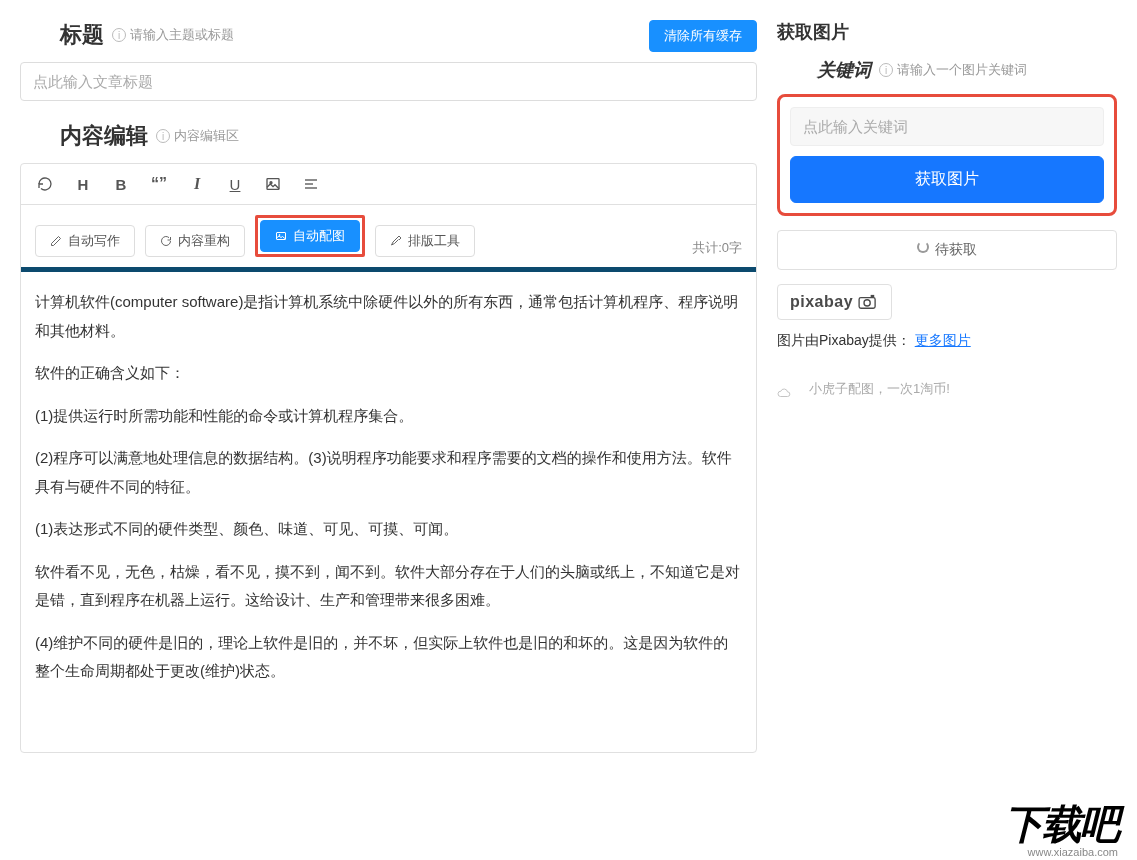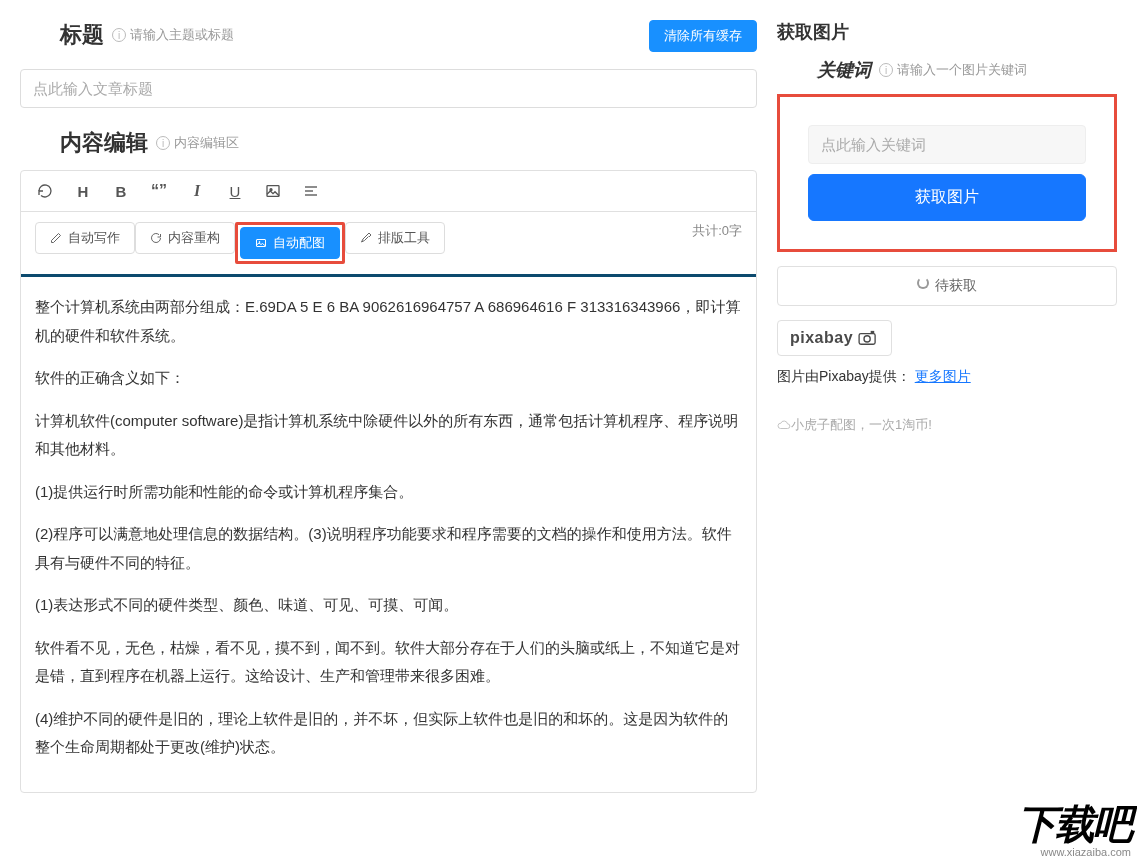--- a/index.html
+++ b/index.html
@@ -15,53 +15,53 @@
 
 .header-row { display: flex; align-items: flex-start; justify-content: space-between; }
 
 .btn { display: inline-flex; align-items: center; justify-content: center; gap: 6px; border: 1px solid #ddd; background: #fff; padding: 6px 14px; border-radius: 4px; cursor: pointer; font-size: 13px; color: #555; }
 .btn-primary { background: #1890ff; border-color: #1890ff; color: #fff; }
 .btn-primary-lg { background: #1677ff; border-color: #1677ff; color: #fff; width: 100%; padding: 12px; font-size: 16px; border-radius: 6px; }
 
 .input { width: 100%; padding: 10px 12px; border: 1px solid #ddd; border-radius: 4px; font-size: 15px; color: #333; outline: none; }
 .input::placeholder { color: #aaa; }
 
-.title-input { margin-bottom: 20px; margin-top: 7px; }
+.title-input { margin-bottom: 20px; }
 
 .editor-box { border: 1px solid #e0e0e0; border-radius: 4px; }
 .toolbar-fmt { display: flex; align-items: center; gap: 18px; padding: 10px 14px; border-bottom: 1px solid #e0e0e0; color: #555; }
 .toolbar-fmt .tbi { cursor: pointer; display: inline-flex; align-items: center; justify-content: center; width: 20px; height: 20px; }
-.toolbar-row2 { display: flex; align-items: flex-start; padding: 10px 14px; border-bottom: 3px solid #0c4a6e; }
+.toolbar-row2 { display: flex; align-items: flex-end; padding: 10px 14px; border-bottom: 5px solid #0c4a6e; gap: 10px; }
 .toolbar-row2 .spacer { flex: 1; }
 .count { color: #888; font-size: 13px; }
 
 .editor-content { padding: 16px 14px; line-height: 1.9; font-size: 15px; color: #333; min-height: 480px; }
 .editor-content p { margin-bottom: 14px; }
 
 .highlight-red { border: 3px solid #e74c3c; border-radius: 2px; padding: 2px; }
 
 .sidebar h3 { font-size: 18px; font-weight: bold; margin-bottom: 14px; }
 .sidebar .section-title h2 { font-size: 18px; font-style: italic; }
 
-.kw-box { border: 3px solid #e74c3c; padding: 28px; border-radius: 0; margin-bottom: 14px; }
+.kw-box { border: 3px solid #e74c3c; padding: 10px; border-radius: 8px; margin-bottom: 14px; }
 .kw-box .input { margin-bottom: 10px; background: #f7f7f7; border-color: #eee; }
 
 .pending-box { border: 1px solid #e0e0e0; border-radius: 4px; padding: 10px; text-align: center; color: #666; margin-bottom: 14px; display: flex; align-items: flex-start; justify-content: center; gap: 6px; }
 .spinner { width: 12px; height: 12px; border: 2px solid #999; border-top-color: transparent; border-radius: 50%; display: inline-block; }
 
 .pixabay-badge { border: 1px solid #e0e0e0; border-radius: 4px; padding: 8px 12px; display: inline-flex; align-items: center; margin-bottom: 12px; font-weight: bold; font-size: 16px; color: #4a4a4a; letter-spacing: 0.5px; }
 .pixabay-badge svg { margin-left: 4px; }
 
 .source-line { font-size: 14px; color: #333; margin-bottom: 30px; }
 .source-line a { color: #1677ff; text-decoration: underline; }
 
-.footer-note { color: #aaa; font-size: 13px; display: flex; align-items: center; gap: 0; }
+.footer-note { color: #aaa; font-size: 13px; display: flex; align-items: flex-end; gap: 18px; }
 .cloud-icon { width: 14px; height: 10px; display: inline-block; }
 
-.watermark { position: fixed; right: 0; bottom: 0; text-align: right; pointer-events: none; }
+.watermark { position: fixed; right: 13px; bottom: 0; text-align: right; pointer-events: none; }
 .watermark .big { font-size: 40px; font-weight: 900; font-style: italic; color: #000; letter-spacing: -2px; background: #fff; padding: 0 6px; display: inline-block; line-height: 1; }
 .watermark .small { font-size: 11px; color: #888; background: rgba(255,255,255,0.9); padding: 2px 6px; display: block; }
 
 svg { display: block; }
 </style>
 </head>
 <body>
 
 <div class="container">
   <div class="main">
@@ -148,23 +148,22 @@
               <path d="M14 6l-8 8-3 6 6-3 8-8"></path>
               <path d="M14 6l4-4 4 4-4 4"></path>
             </svg>
           <span>排版工具</span>
         </button>
         <span class="spacer"></span>
         <span class="count">共计:0字</span>
       </div>
 
       <div class="editor-content">
-        <p>整个计算机系统由两部分组成：E.69DA 5 E 6 BA 9062616964757 A 686964616 F 313316343966，即计算机的硬件和软件系统。</p>
+        <p>计算机软件(computer software)是指计算机系统中除硬件以外的所有东西，通常包括计算机程序、程序说明和其他材料。</p>
         <p>软件的正确含义如下：</p>
-        <p>计算机软件(computer software)是指计算机系统中除硬件以外的所有东西，通常包括计算机程序、程序说明和其他材料。</p>
         <p>(1)提供运行时所需功能和性能的命令或计算机程序集合。</p>
         <p>(2)程序可以满意地处理信息的数据结构。(3)说明程序功能要求和程序需要的文档的操作和使用方法。软件具有与硬件不同的特征。</p>
         <p>(1)表达形式不同的硬件类型、颜色、味道、可见、可摸、可闻。</p>
         <p>软件看不见，无色，枯燥，看不见，摸不到，闻不到。软件大部分存在于人们的头脑或纸上，不知道它是对是错，直到程序在机器上运行。这给设计、生产和管理带来很多困难。</p>
         <p>(4)维护不同的硬件是旧的，理论上软件是旧的，并不坏，但实际上软件也是旧的和坏的。这是因为软件的整个生命周期都处于更改(维护)状态。</p>
       </div>
     </div>
   </div>
 
   <div class="sidebar">

